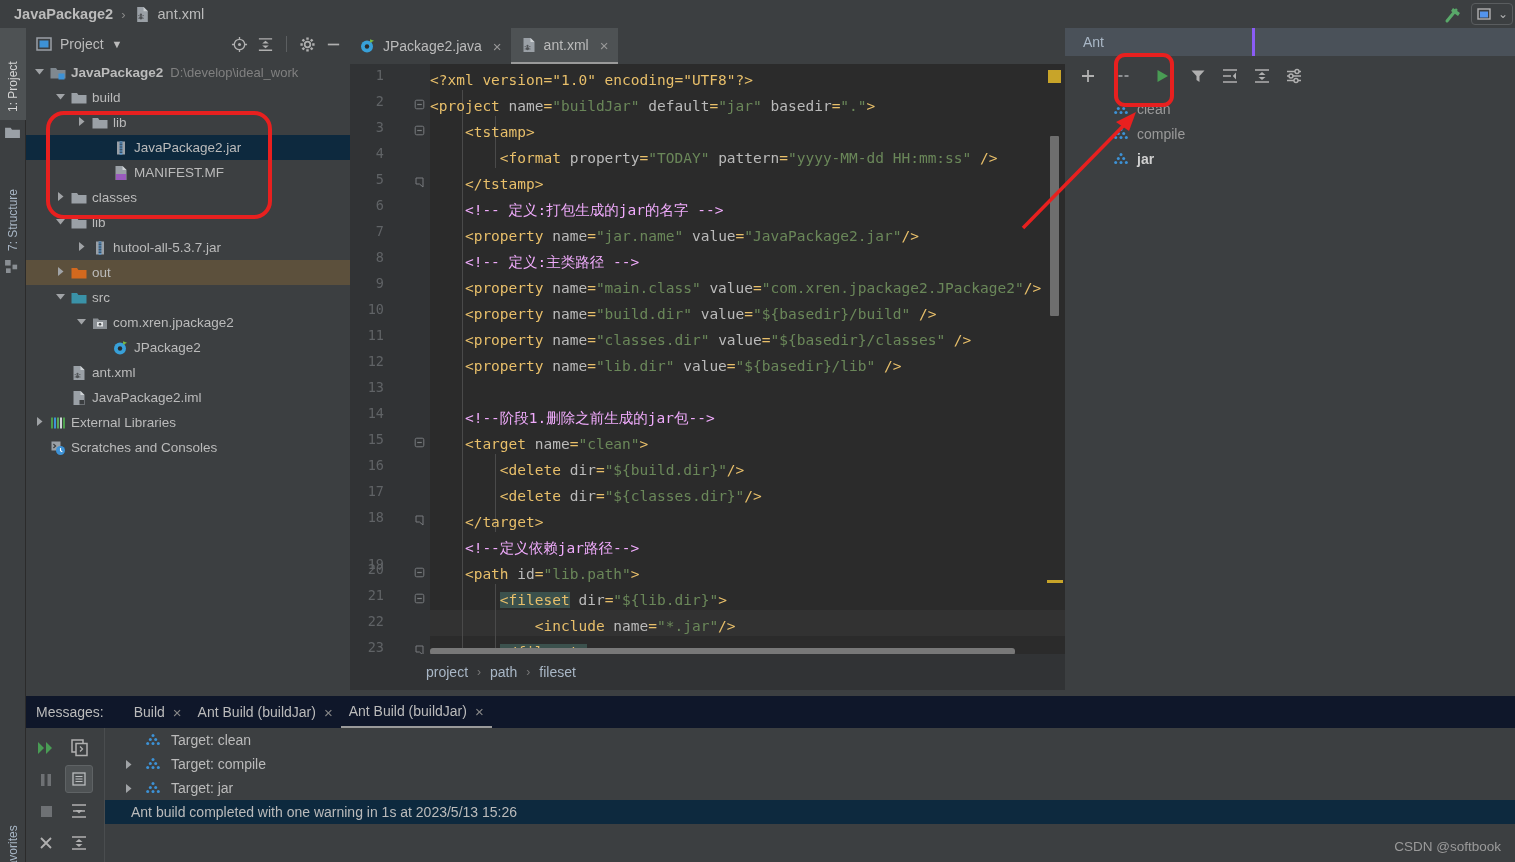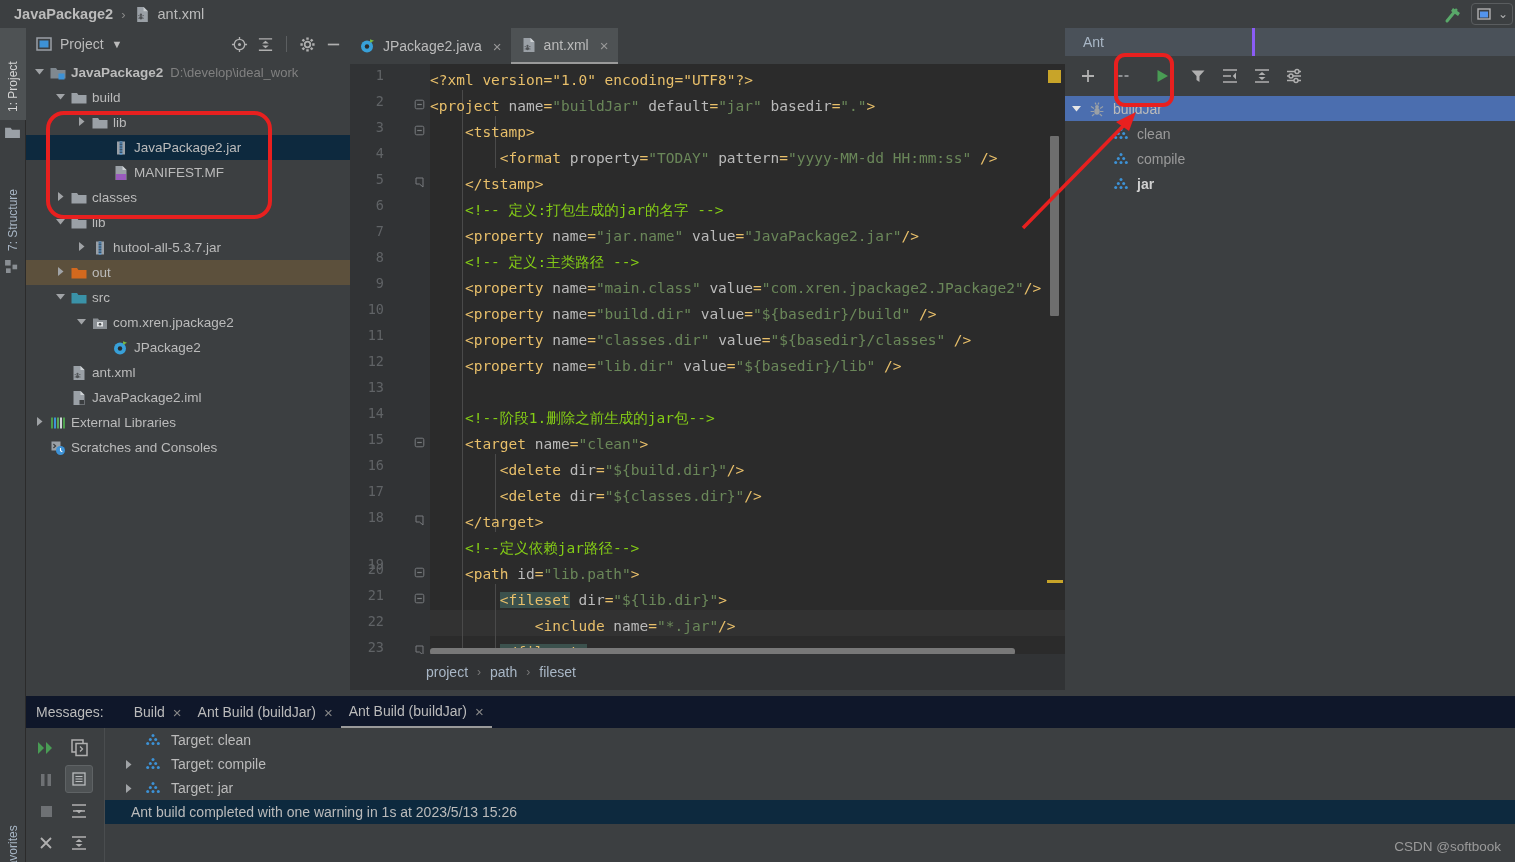--- a/index.html
+++ b/index.html
@@ -54,21 +54,21 @@
   .code{position:absolute;left:0;top:36px;width:715px;height:590px;background:#2b2b2b;overflow:hidden;}
   .gutter{position:absolute;left:0;top:0;width:80px;height:590px;background:#313335;}
   .ln{position:absolute;right:46px;color:#606366;font-size:13.5px;font-family:"DejaVu Sans Mono",monospace;text-align:right;width:30px;}
   .fold{position:absolute;left:64px;width:11px;height:11px;}
   .codelines{position:absolute;left:80px;top:0;width:635px;height:590px;font-family:"DejaVu Sans Mono",monospace;font-size:14.5px;white-space:pre;}
   .cl{position:absolute;left:0;height:26px;line-height:26px;}
   .hl-line{position:absolute;left:80px;width:635px;height:26px;background:#323232;}
   .tag{color:#e8bf6a;}
   .attrn{color:#bababa;}
   .val{color:#6a8759;}
-  .com{color:#84cc16;}
+  .com{color:#f0abfc;}
   .sel-tok{background:#3b514d;}
   .indentguide{position:absolute;width:1px;background:#4a4a4a;}
   .breadcrumb{position:absolute;left:0;top:626px;width:715px;height:36px;background:#313335;display:flex;align-items:center;padding-left:76px;font-size:14px;color:#a9b7c6;}
   .bc-sep{color:#777;margin:0 9px;font-size:12px;}
   .codescroll{position:absolute;right:6px;top:72px;width:9px;height:180px;background:#6e6e6e;border-radius:1px;}
   .errstripe{position:absolute;right:4px;width:13px;height:13px;background:#c8a429;}
   .errstripe2{position:absolute;right:2px;width:16px;height:3px;background:#c8a429;}
 
   
   .antpanel{position:absolute;left:1065px;top:28px;width:450px;height:662px;background:#3c3f41;}
@@ -593,37 +593,20 @@
             <g stroke="#b0b0b0" stroke-width="1.5">
               <path d="M2 4.5h14M2 9h14M2 13.5h14"></path>
             </g>
             <circle cx="12" cy="4.5" r="2" fill="#3c3f41" stroke="#b0b0b0" stroke-width="1.4"></circle>
             <circle cx="6" cy="9" r="2" fill="#3c3f41" stroke="#b0b0b0" stroke-width="1.4"></circle>
             <circle cx="11" cy="13.5" r="2" fill="#3c3f41" stroke="#b0b0b0" stroke-width="1.4"></circle>
           </svg>
       </span>
     </div>
     <div class="anttree" id="ant-tree">
-        <div class="arow sel" style="padding-left: 6px;">
-          <span style="width: 13px; height: 13px; flex: 0 0 13px; margin-right: 5px; display: flex; align-items: center;">
-            <svg width="11" height="11" viewBox="0 0 11 11">
-              <path d="M1 3h9L5.5 8.5z" fill="#e6e6e6"></path>
-            </svg>
-          </span>
-          <span style="width: 17px; height: 17px; flex: 0 0 17px; margin-right: 7px; display: flex; align-items: center;">
-            <svg width="16" height="16" viewBox="0 0 16 16">
-              <ellipse cx="8" cy="10.4" rx="2.7" ry="3.3" fill="#9aa0a6"></ellipse>
-              <circle cx="8" cy="5.8" r="1.9" fill="#9aa0a6"></circle>
-              <g stroke="#9aa0a6" stroke-width="1.1" fill="none">
-                <path d="M5 7.5L2 5.5M11 7.5L14 5.5M5 10.5L1.6 10.5M11 10.5L14.4 10.5M5.3 13L3 15M10.7 13L13 15M7.2 3.6L6 1.6M8.8 3.6L10 1.6"></path>
-              </g>
-            </svg>
-          </span>
-          <span class="lbl">buildJar</span>
-        </div>
         <div class="arow" style="padding-left: 30px;">
           <span style="width: 13px; height: 13px; flex: 0 0 13px; margin-right: 5px; display: flex; align-items: center;"></span>
           <span style="width: 17px; height: 17px; flex: 0 0 17px; margin-right: 7px; display: flex; align-items: center;">
             <svg width="16" height="16" viewBox="0 0 16 16">
               <g fill="#3d92d6">
                 <circle cx="8" cy="3.6" r="1.5"></circle>
                 <circle cx="5.3" cy="7.6" r="1.5"></circle>
                 <circle cx="10.7" cy="7.6" r="1.5"></circle>
                 <circle cx="2.7" cy="11.6" r="1.5"></circle>
                 <circle cx="8" cy="11.6" r="1.5"></circle>

